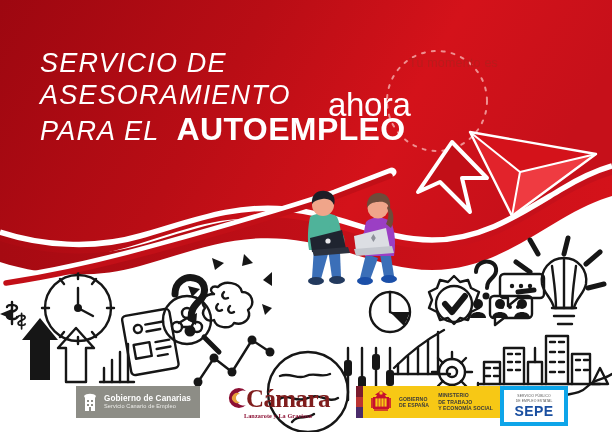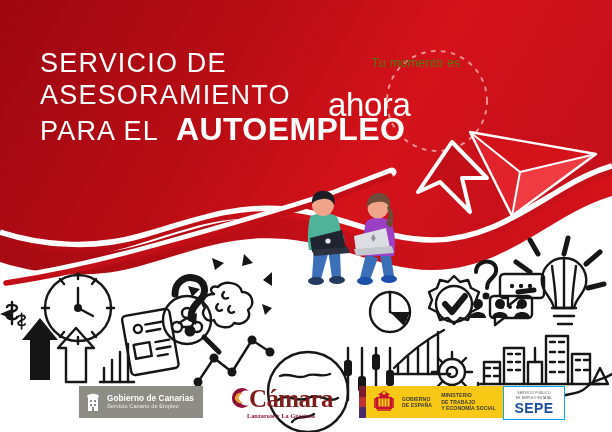--- a/index.html
+++ b/index.html
@@ -9,28 +9,28 @@
     background:#ffffff;position:relative;
   }
   #poster{position:absolute;inset:0;width:612px;height:432px;overflow:hidden;background:#fff;}
 
   
   .red-top{position:absolute;left:0;top:0;width:612px;height:300px;}
 
   
   .headline{position:absolute;left:40px;top:48px;width:350px;z-index:24;}
   .hl-line{color:#fff;letter-spacing:1.2px;line-height:1.17;white-space:nowrap;}
-  .hl-light{font-weight:300;font-size:27px;}
+  .hl-light{font-weight:300;font-size:27px;font-style:italic;}
   .hl-row{display:flex;align-items:baseline;gap:17px;}
   .hl-bold{font-weight:700;font-size:32px;letter-spacing:0.4px;}
 
   
   .momento{position:absolute;left:328px;top:56px;z-index:25;width:170px;}
-  .momento-top{color:#4d7c0f;font-size:12.5px;font-weight:400;letter-spacing:.2px;
-    text-align:center;padding-left:6px;}
+  .momento-top{color:#b91c1c;font-size:12.5px;font-weight:400;letter-spacing:.2px;
+    text-align:right;padding-left:6px;}
   .momento-big{color:#fff;font-size:33px;font-weight:400;letter-spacing:-.4px;
     line-height:1.02;margin-top:18px;}
 
   
   .logobar{position:absolute;left:16px;bottom:8px;width:612px;height:44px;z-index:40;
     display:flex;align-items:center;justify-content:center;gap:26px;}
   .logo{display:flex;align-items:center;}
 
   .lg-canarias{background:#8d8d86;height:32px;padding:0 9px 0 6px;display:flex;
     align-items:center;gap:6px;}
@@ -45,21 +45,21 @@
     font-family:Liberation Serif, serif;line-height:.95;}
   .cam-sub{color:#8c1034;font-size:6.2px;font-weight:700;letter-spacing:.1px;
     margin-top:2px;font-family:"Liberation Serif", serif;white-space:nowrap;}
 
   .lg-esp{display:flex;align-items:stretch;height:32px;}
   .esp-flag{background:#f7c815;display:flex;align-items:center;height:32px;padding-right:7px;}
   .esp-stripe{width:7px;height:32px;background:linear-gradient(#7a1b2e 0 33%,#b33 33% 66%,#4a2b6b 66% 100%);}
   .esp-txt{display:flex;flex-direction:column;justify-content:center;margin-left:5px;}
   .esp-l1{font-size:5.1px;font-weight:700;color:#3a3a3a;line-height:1.25;letter-spacing:.1px;white-space:nowrap;}
   .esp-min{display:flex;flex-direction:column;justify-content:center;margin-left:9px;}
-  .sepe-box{background:#fff;border:1px solid #0ea5e9;height:32px;width:60px;
+  .sepe-box{background:#fff;border:4px solid #0ea5e9;height:32px;width:60px;
     display:flex;flex-direction:column;align-items:center;justify-content:center;}
   .sepe-top{font-size:3.4px;color:#555;line-height:1.25;text-align:center;letter-spacing:.1px;}
   .sepe-word{color:#1a4fa0;font-size:14px;font-weight:700;letter-spacing:.4px;line-height:1;margin-top:1px;}
 
   svg{display:block;}
   .doodle{position:absolute;left:0;top:0;width:612px;height:432px;z-index:12;pointer-events:none;}
 </style>
 </head>
 <body>
 

